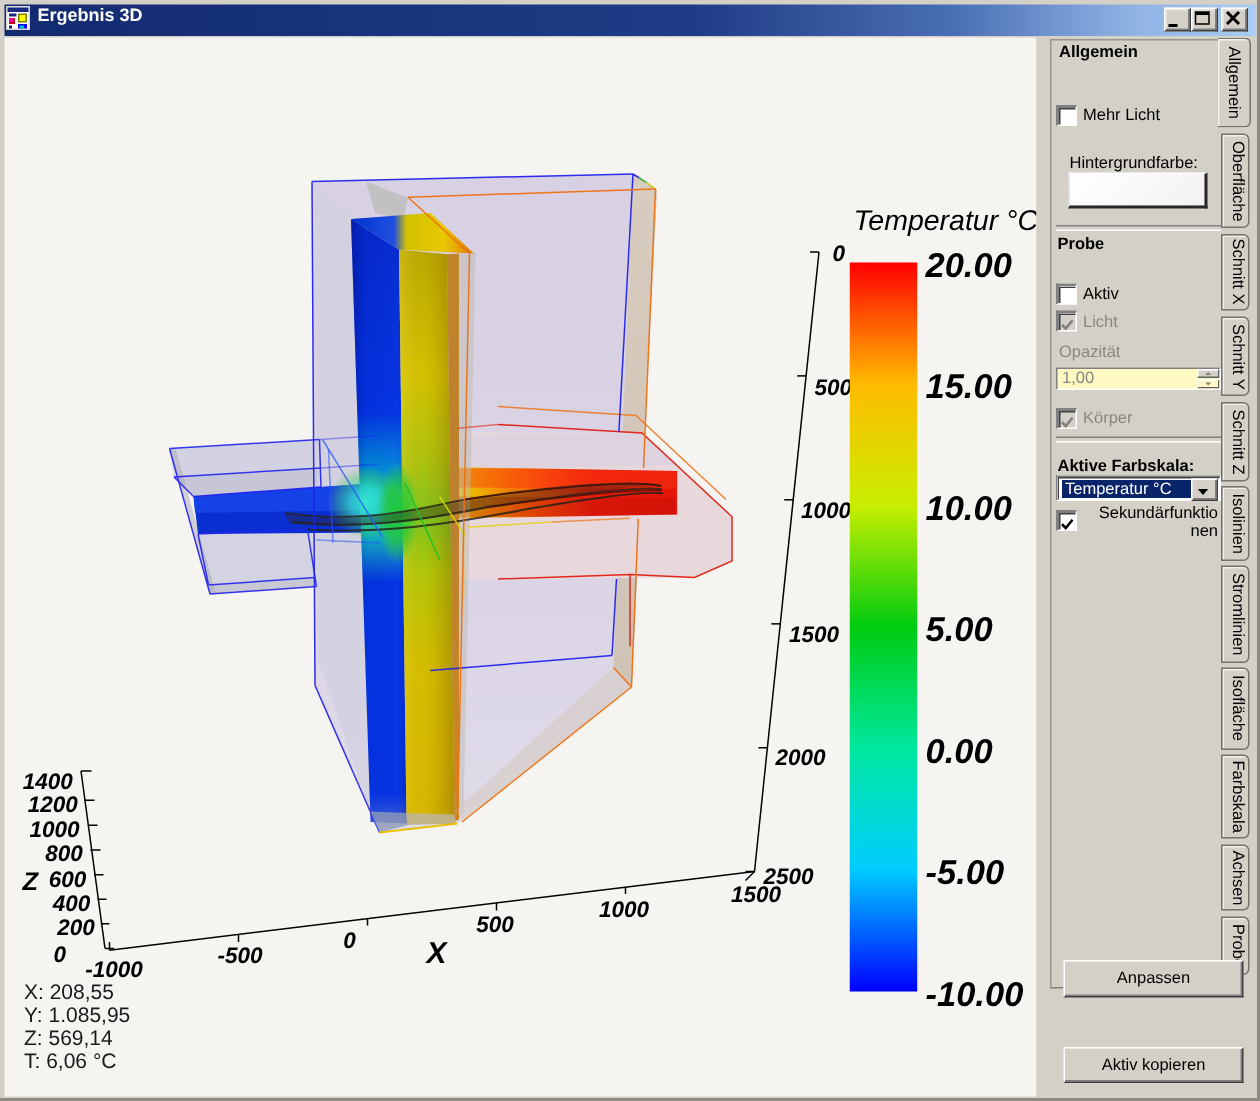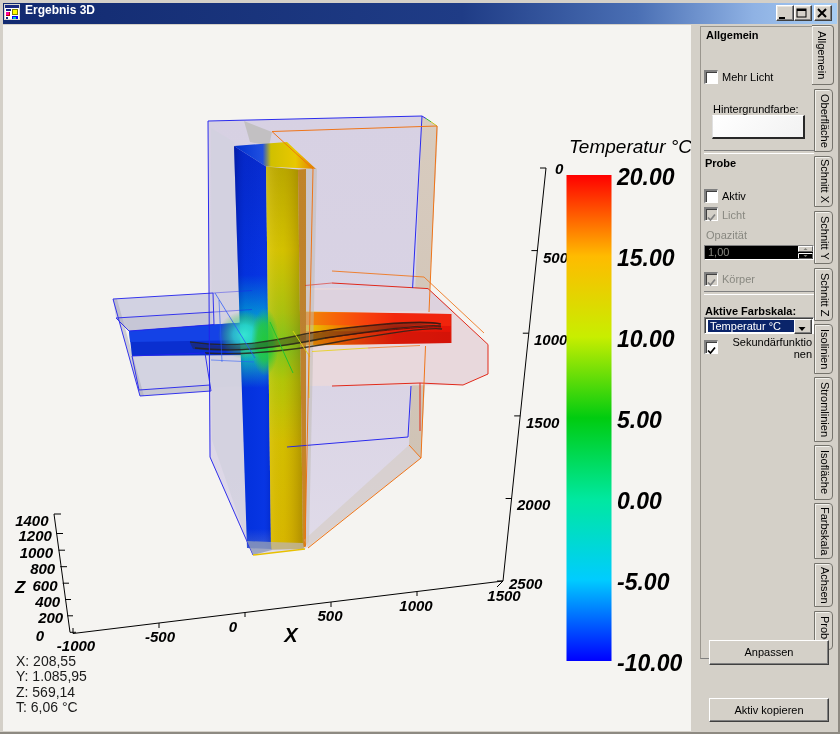--- a/index.html
+++ b/index.html
@@ -333,21 +333,21 @@
 <div class="abs" style="left:712px;top:115px;width:90px;height:21px;background:linear-gradient(135deg,#ffffff,#f2f2f2);border-right:2px solid #282828;border-bottom:2px solid #282828;border-top:1px solid #fff;border-left:1px solid #e0e0e0;"></div>
 <div class="groove abs" style="left:704px;top:150px;width:110px"></div>
 <div class="lblb abs" style="left:705px;top:157px">Probe</div>
 <div class="cb abs" style="left:704px;top:189px"></div>
 <div class="lbl abs" style="left:722px;top:190px">Aktiv</div>
 <div class="cb cbd abs" style="left:704px;top:207px"><svg width="11" height="11">
       <path d="M2,5.5 L4.5,8 L9,2.5" stroke="#808080" stroke-width="1.7" fill="none"></path>
     </svg></div>
 <div class="lblg abs" style="left:722px;top:209px">Licht</div>
 <div class="lblg abs" style="left:706px;top:229px">Opazität</div>
-<div class="abs" style="left:704px;top:245px;width:108px;height:13px;background:#000000;border-top:1px solid #808080;border-left:1px solid #808080;border-bottom:1px solid #fff;border-right:1px solid #fff;">
+<div class="abs" style="left:704px;top:245px;width:108px;height:13px;background:#fef9c3;border-top:1px solid #808080;border-left:1px solid #808080;border-bottom:1px solid #fff;border-right:1px solid #fff;">
   <div class="lblg abs" style="left:3px;top:0px">1,00</div>
   <svg class="abs" style="right:0px;top:0px" width="15" height="13">
     <rect x="0" y="0" width="15" height="6" fill="#d4d0c8" stroke="none"></rect>
     <path d="M0.5,5.5 L0.5,0.5 L14.5,0.5" stroke="#fff" fill="none"></path>
     <path d="M14.5,0.5 L14.5,5.5 L0.5,5.5" stroke="#606060" fill="none"></path>
     <path d="M7.5,2 L9.5,4 L5.5,4 Z" fill="#82807a"></path>
     <path d="M0.5,12.5 L0.5,7.5 L14.5,7.5" stroke="#fff" fill="none"></path>
     <path d="M14.5,7.5 L14.5,12.5 L0.5,12.5" stroke="#606060" fill="none"></path>
     <path d="M7.5,11 L9.5,9 L5.5,9 Z" fill="#82807a"></path>
   </svg>

